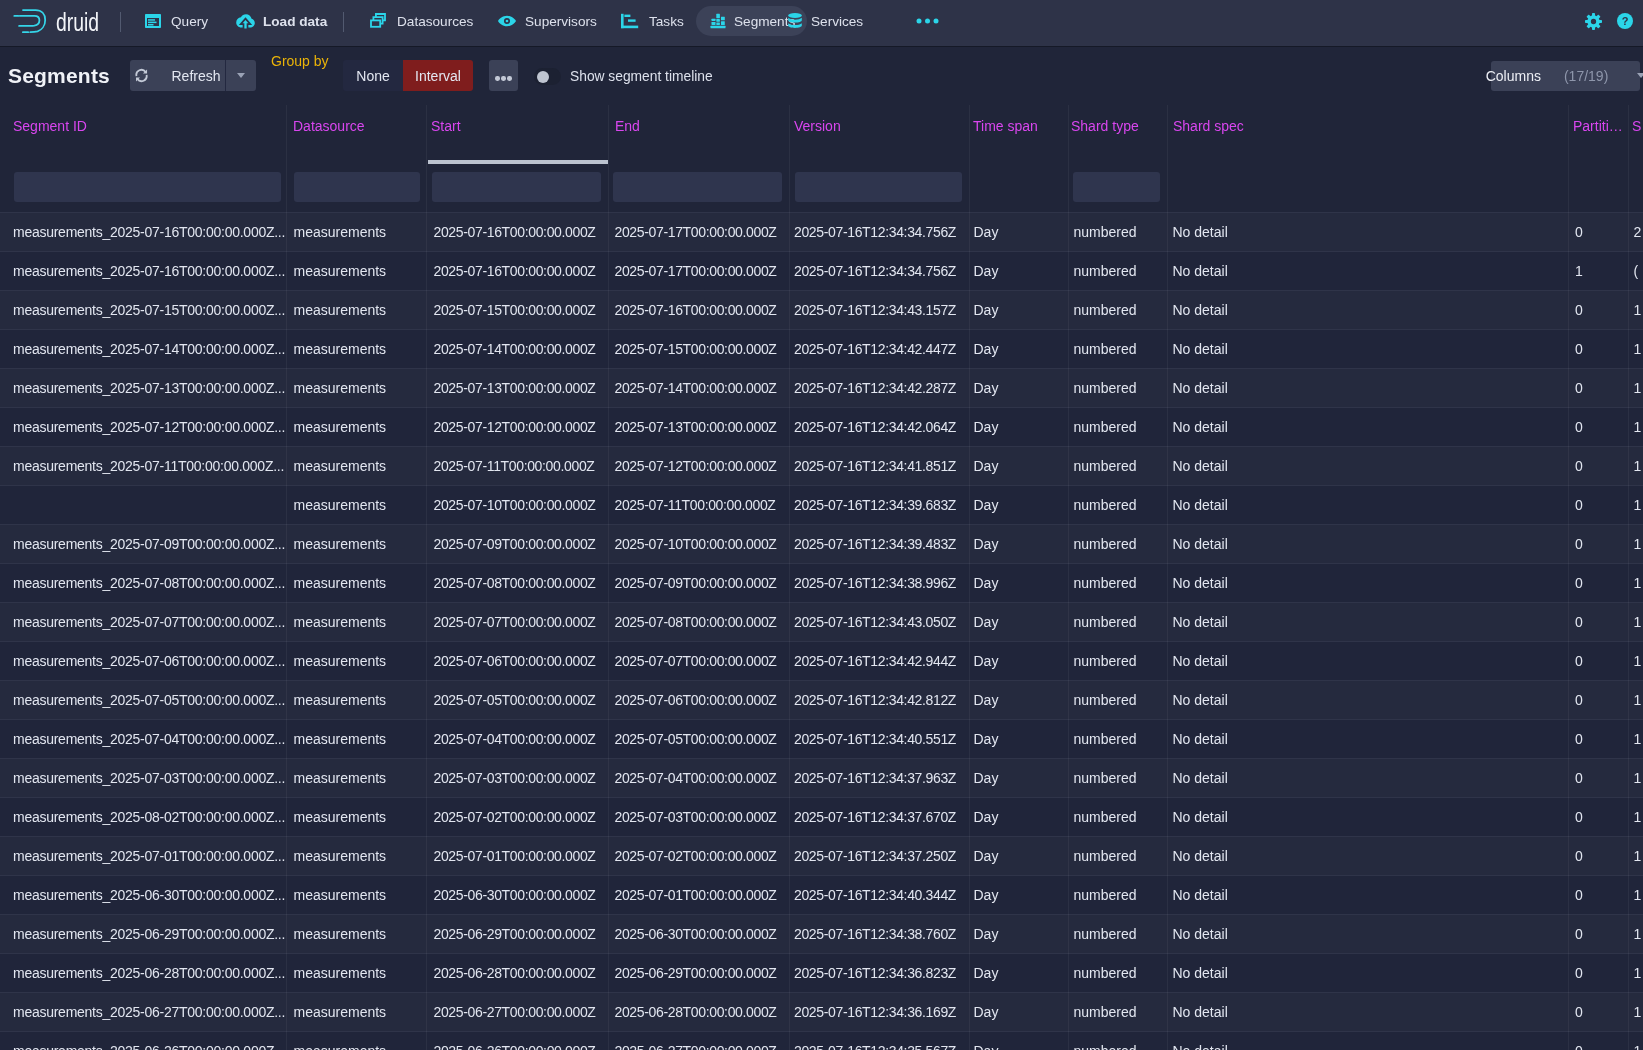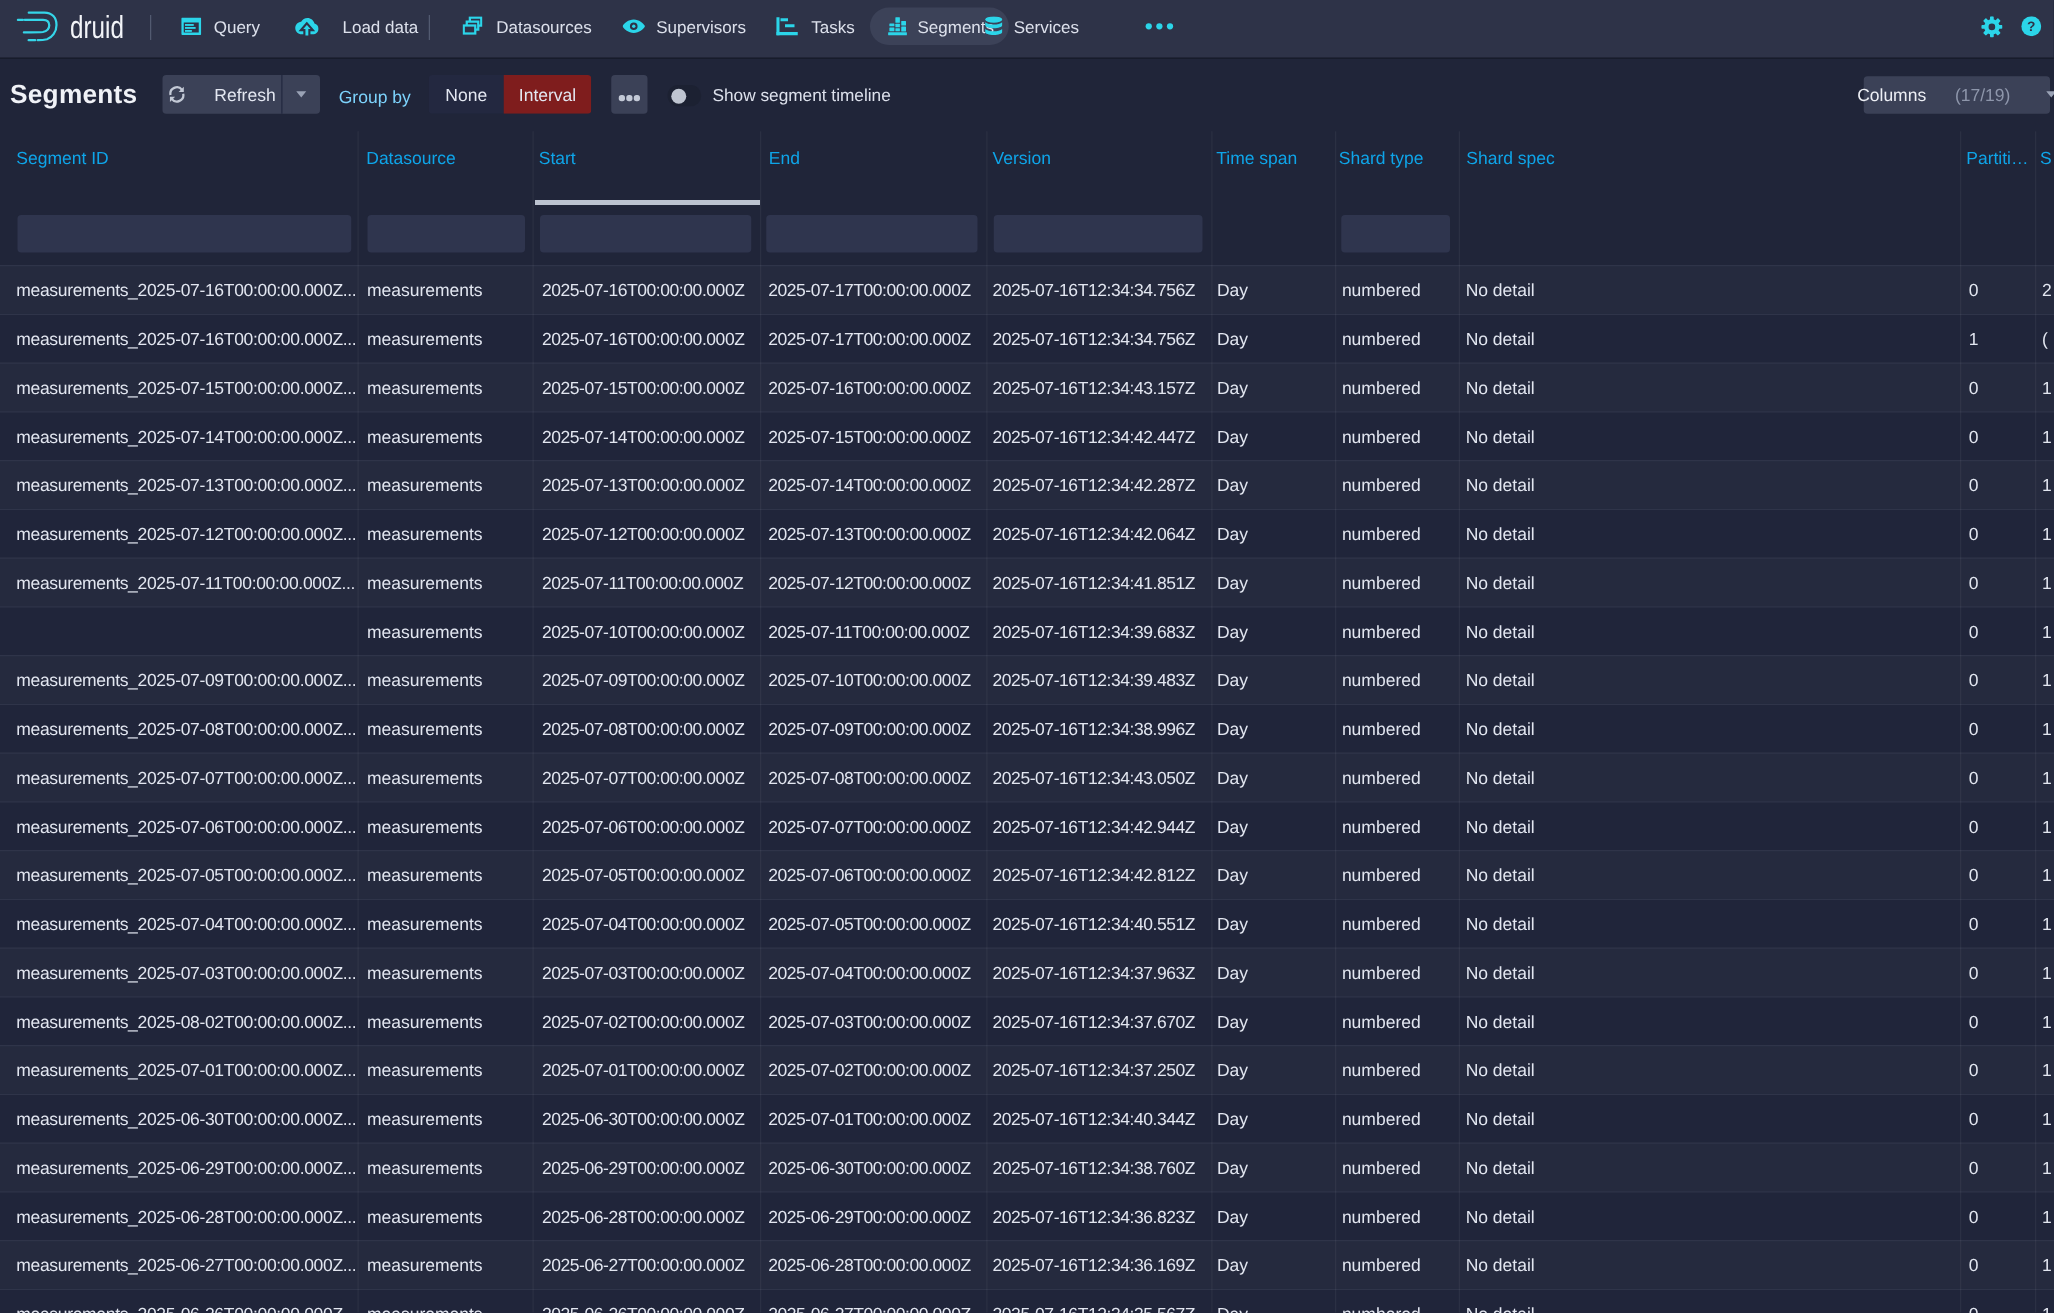--- a/index.html
+++ b/index.html
@@ -11,35 +11,35 @@
 .navsep { position:absolute; top:12px; width:1px; height:20px; background:#525a70; }
 .pill { position:absolute; left:696px; top:6px; width:111px; height:30px; border-radius:15px; background:#3c4258; }
 .druid-word { font-size:25.5px; color:#f2f4f8; font-weight:400; transform:scaleX(0.76); transform-origin:left center; }
 .topicons { position:absolute; top:13px; }
 .toolbar { position:absolute; left:0; top:46px; width:1643px; height:59px; }
 .title { left:8px; top:18px; font-size:21px; font-weight:700; color:#f0f2f7; position:absolute; letter-spacing:0.2px;}
 .btn { background:#3b4157; border-radius:3px; position:absolute; display:flex; align-items:center; justify-content:center; color:#edeff5; font-size:14px; }
 .refresh-group { left:130px; top:14px; width:126px; height:31px; background:#3b4157; border-radius:3px; position:absolute; display:flex; }
 .refresh-main { width:96px; display:flex; align-items:center; justify-content:center; gap:22px; border-right:1px solid #232840; font-size:14px; }
 .refresh-caret { flex:1; display:flex; align-items:center; justify-content:center; }
-.groupby { left:271px; top:23px; position:absolute; font-size:14px; color:#7dd3fc; }
+.groupby { left:271px; top:7px; position:absolute; font-size:14px; color:#eab308; }
 .segctl { left:343px; top:14px; width:130px; height:31px; position:absolute; display:flex; border-radius:3px; overflow:hidden; }
 .seg-none { width:60px; background:#232840; display:flex; align-items:center; justify-content:center; font-size:14px; }
 .seg-int { flex:1; background:#7f1d1d; display:flex; align-items:center; justify-content:center; font-size:14px; }
 .more-btn { left:489px; top:14px; width:29px; height:31px; }
 .dots span { display:inline-block; width:4.3px; height:4.3px; border-radius:50%; background:#c3c9d6; margin:0 0.9px; }
 .toggle { left:534px; top:22px; width:27px; height:17px; border-radius:9px; background:#1c2132; position:absolute; }
 .toggle .knob { position:absolute; left:2.5px; top:2.5px; width:12px; height:12px; border-radius:50%; background:#bfc5d1; }
 .toggle-lbl { left:570px; top:23px; position:absolute; font-size:13.8px; color:#dde1ec; }
 .columns-btn { left:1491px; top:14.5px; width:149px; height:30px; display:flex; align-items:center; justify-content:center; gap:23px; }
 .columns-btn .grey { color:#8e96ab; }
 .caret { width:0; height:0; border-left:4.5px solid transparent; border-right:4.5px solid transparent; border-top:5.5px solid #9aa2b5; }
 .table { position:absolute; left:0; top:105px; width:1643px; height:945px; }
 .thead { position:absolute; left:0; top:0; width:1720px; height:58px; }
-.th { position:absolute; top:13px; font-size:14px; color:#0ea5e9; white-space:nowrap; }
+.th { position:absolute; top:13px; font-size:14px; color:#d946ef; white-space:nowrap; }
 .sortbar { position:absolute; left:427.5px; top:54.5px; width:180px; height:4px; background:#bcc3d0; }
 .filter { position:absolute; left:0; top:58px; width:1720px; height:48.5px; }
 .input { position:absolute; top:8.5px; height:30px; background:#2f354e; border-radius:3px; }
 .tbody { position:absolute; left:0; top:106.5px; width:1720px; }
 .tr { position:relative; width:1720px; height:39px; border-top:1px solid #2f3449; }
 .tr.odd { background:#252a3e; }
 .tr.even { background:#20253a; }
 .td { position:absolute; top:0; height:100%; display:flex; align-items:center; font-size:14px; color:#e2e6f0; white-space:nowrap; overflow:hidden; text-overflow:ellipsis; }
 .td.c0 { display:block; line-height:38px; letter-spacing:-0.26px; text-overflow:clip; }
 .td.c2,.td.c3,.td.c4 { letter-spacing:-0.35px; }
@@ -69,21 +69,21 @@
         <rect x="3" y="7.6" width="8.5" height="1.5"></rect>
         <rect x="3" y="10" width="5.5" height="1.5"></rect>
       </svg>
       <span class="lbl" style="margin-left:10px;">Query</span>
     </div>
   <div class="item" style="left:236px;">
       <svg width="19" height="17" viewBox="0 0 19 17">
         <path fill="#2bd5e9" d="M15.6 5.8 C15 3.2 12.7 1.3 10 1.3 C7.8 1.3 5.9 2.5 4.9 4.3 C2.2 4.6 0.2 6.8 0.2 9.4 C0.2 12.2 2.5 14.4 5.3 14.4 H14.1 C16.7 14.4 18.8 12.4 18.8 9.9 C18.8 7.9 17.4 6.3 15.6 5.8 Z"></path>
         <path fill="#2bd5e9" stroke="#2e3348" stroke-width="1.7" d="M9.5 5.6 L4.7 11.1 H7.5 V16.3 H11.5 V11.1 H14.3 Z"></path>
       </svg>
-      <span class="lbl" style="margin-left:19px;">Load data</span>
+      <span class="lbl" style="margin-left:8px;font-weight:bold;">Load data</span>
     </div>
   <div class="item" style="left:370px;">
       <svg width="16" height="16" viewBox="0 0 16 16" fill="none" stroke="#2bd5e9" stroke-width="1.8">
         <path d="M5.9 4.1 L 5.9 1 L 15 1 L 15 7.4 L 12.5 7.4" fill="none"></path>
         <path d="M3.4 7.2 L 3.4 4.2 L 12.6 4.2 L 12.6 10.6 L 10.2 10.6" fill="none"></path>
         <rect x="1" y="7.4" width="9.2" height="6.4" fill="none"></rect>
       </svg>
       <span class="lbl" style="margin-left:11px;">Datasources</span>
     </div>
   <div class="item" style="left:498px;">

